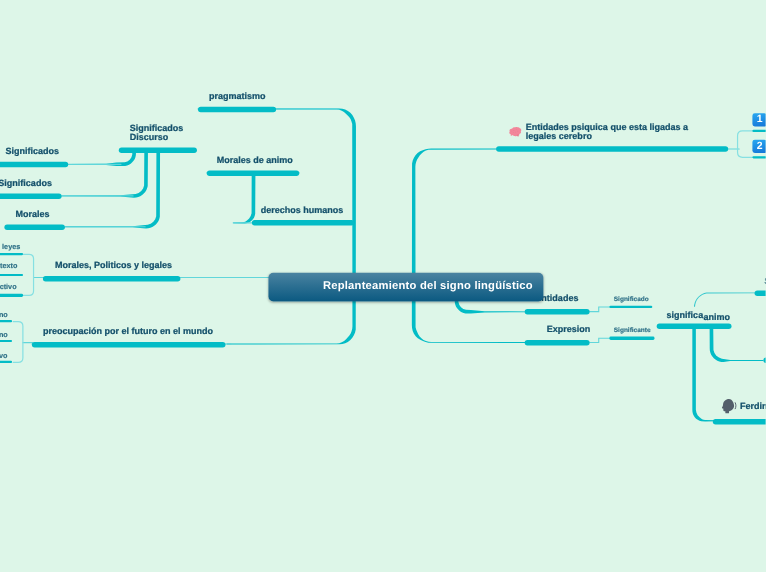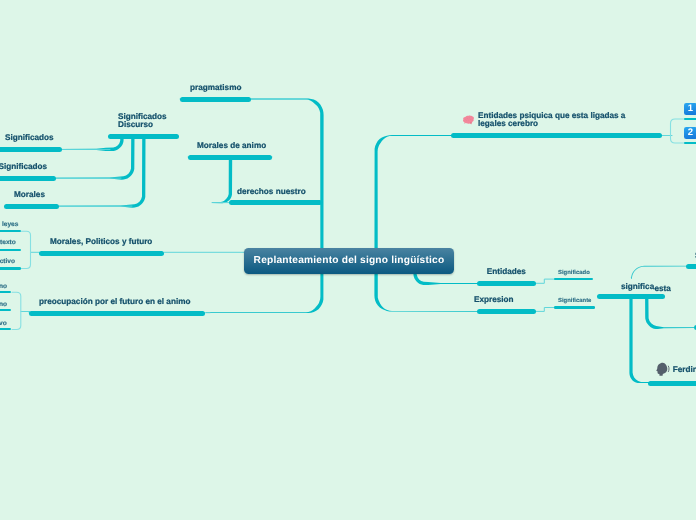--- a/index.html
+++ b/index.html
@@ -11,21 +11,21 @@
   .lbl{position:absolute;color:#14506b;font-weight:bold;white-space:nowrap;
        -webkit-text-stroke:0.22px #14506b;
        font-size:8.2px;letter-spacing:0px;line-height:8.1px;}
   .lbl.xs{font-size:6.6px;color:#2e7087;font-weight:bold;-webkit-text-stroke:0.15px #2e7087;line-height:8px;}
   .lbl.sm{font-size:5.9px;color:#2e7087;font-weight:bold;-webkit-text-stroke:0.12px #2e7087;line-height:7px;}
   .bar{position:absolute;border-radius:2.5px;background:#03bcc6;height:5px;}
   .bar.thin{height:2.6px;border-radius:1.3px;}
   .central{position:absolute;border-radius:4.5px;color:#fff;font-weight:bold;
      font-size:10.2px;display:flex;align-items:center;justify-content:center;
      background:linear-gradient(180deg,#4a83a1 0%,#2d7092 45%,#0b5981 100%);
-     box-shadow:0 1px 2px rgba(0,0,0,.25);letter-spacing:.2px;}
+     box-shadow:0 1px 2px rgba(0,0,0,.25);letter-spacing:.2px;padding-left:40px;}
   .ic{position:absolute;display:block;overflow:visible;}
   .badge{position:absolute;width:13px;height:11.8px;border-radius:2.2px;
      background:linear-gradient(170deg,#29a8f0 0%,#1575d8 100%);
      color:#fff;font-size:9.5px;font-weight:bold;display:flex;
      align-items:center;justify-content:center;}
 </style>
 </head>
 <body>
 
 <div class="stage">
@@ -89,29 +89,29 @@
 
   <div class="bar thin" style="left:684px;top:117.7px;width:30px"></div>
   <div class="bar thin" style="left:684px;top:141.7px;width:30px"></div>
 
   <div class="lbl" style="left:190px;top:84.0px">pragmatismo</div>
   <div class="lbl" style="left:118px;top:113.0px;white-space:normal;width:62px">Significados Discurso</div>
   <div class="lbl" style="left:5px;top:134.0px">Significados</div>
   <div class="lbl" style="left:-1.5px;top:163.0px">Significados</div>
   <div class="lbl" style="left:14px;top:191.0px">Morales</div>
   <div class="lbl" style="left:197px;top:142.0px">Morales de animo</div>
-  <div class="lbl" style="left:237px;top:188.0px">derechos nuestro</div>
-  <div class="lbl" style="left:50px;top:238.0px">Morales, Politicos y futuro</div>
-  <div class="lbl" style="left:39px;top:298.0px">preocupación por el futuro en el animo</div>
+  <div class="lbl" style="left:237px;top:188.0px">derechos humanos</div>
+  <div class="lbl" style="left:50px;top:238.0px">Morales, Politicos y legales</div>
+  <div class="lbl" style="left:39px;top:298.0px">preocupación por el futuro en el mundo</div>
   <div class="lbl" style="left:478px;top:112.0px;white-space:normal;width:150px">Entidades psiquica que esta ligadas a legales cerebro</div>
   <div class="lbl" style="left:486.7px;top:268.0px">Entidades</div>
-  <div class="lbl" style="left:474px;top:296.0px">Expresion</div>
+  <div class="lbl" style="left:497px;top:296.0px">Expresion</div>
   <div class="lbl sm" style="left:558px;top:269.5px">Significado</div>
   <div class="lbl sm" style="left:558px;top:298.0px">Significante</div>
-  <div class="lbl" style="left:621px;top:283.4px"><span>significa</span><span style="position:absolute;left:33.5px;top:2px">esta</span></div>
+  <div class="lbl" style="left:606px;top:283.4px"><span>significa</span><span style="position:absolute;left:33.5px;top:2px">animo</span></div>
   <div class="lbl" style="left:672.8px;top:366.0px">Ferdin</div>
   <div class="lbl xs" style="left:1.9px;top:221.2px">leyes</div>
   <div class="lbl xs" style="left:-4px;top:239.3px">ntexto</div>
   <div class="lbl xs" style="left:-4px;top:258.3px">ectivo</div>
   <div class="lbl xs" style="left:-1px;top:282.6px">no</div>
   <div class="lbl xs" style="left:-1px;top:300.6px">no</div>
   <div class="lbl" style="left:695px;top:252.4px">Sistema</div>
   <div class="lbl xs" style="left:-1px;top:319.6px">vo</div>
 
   <svg class="ic" viewBox="0 0 24 24" style="left:461.5px;top:114px;width:13px;height:12px">

